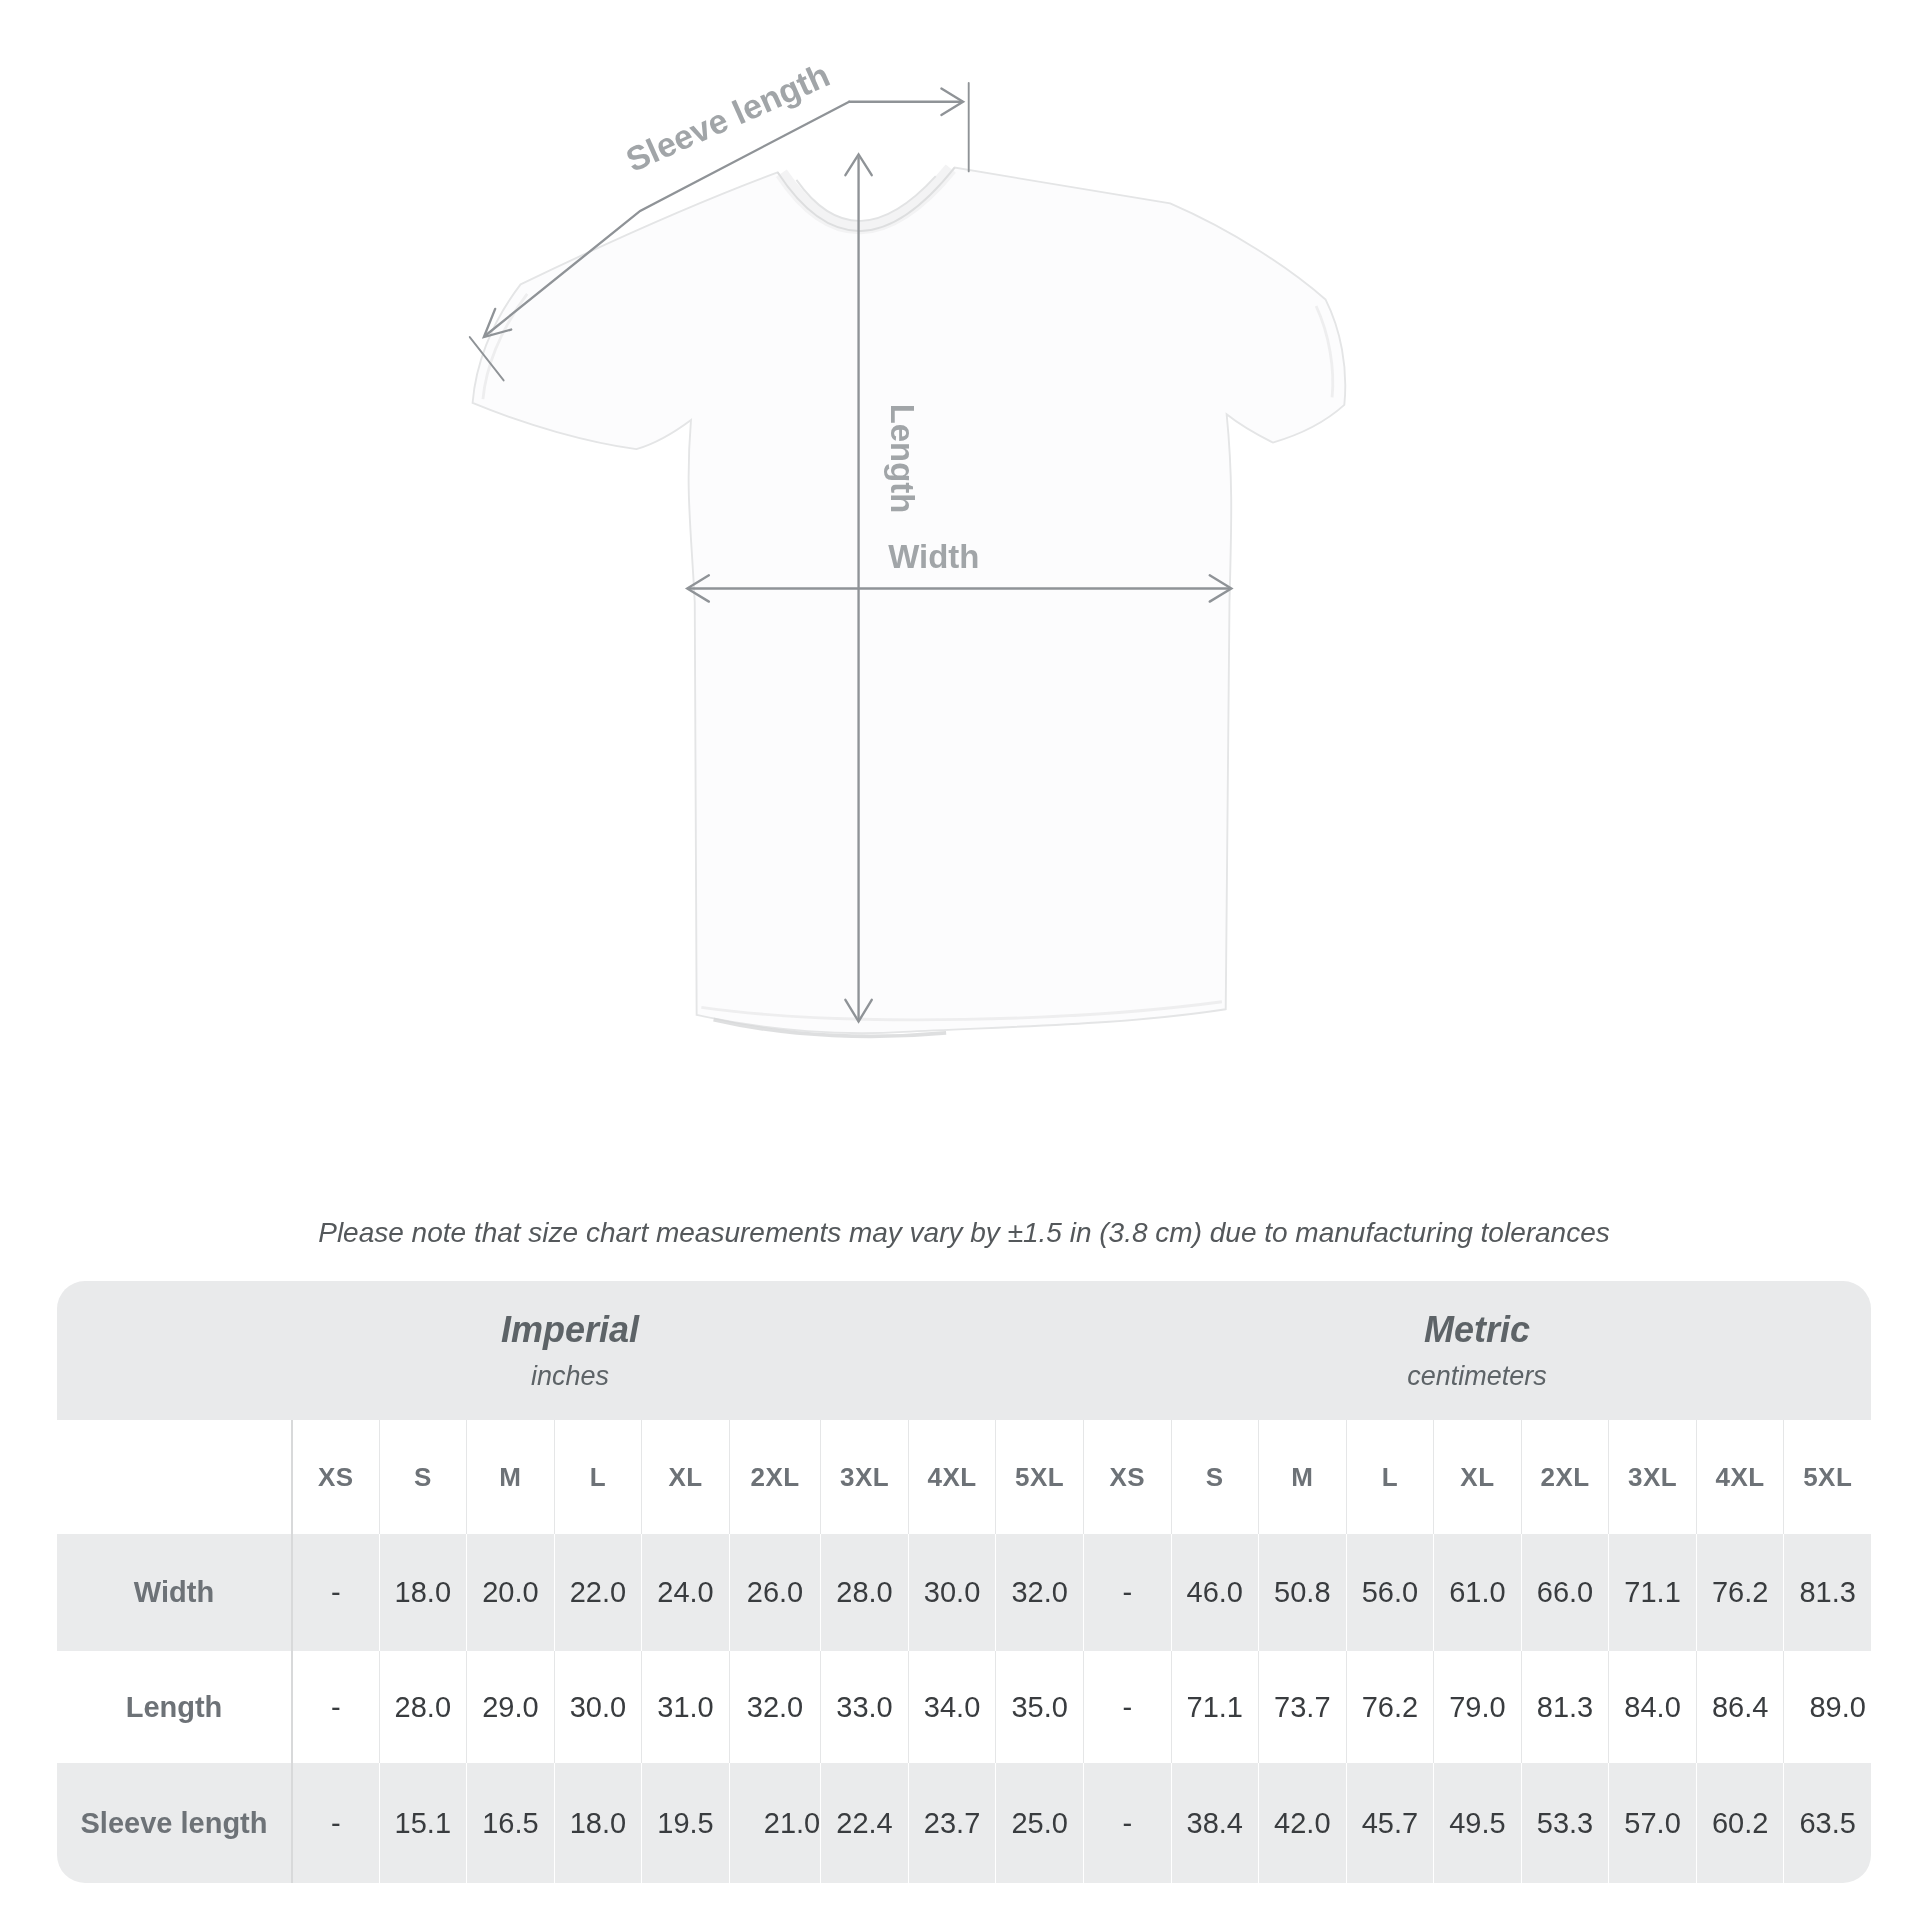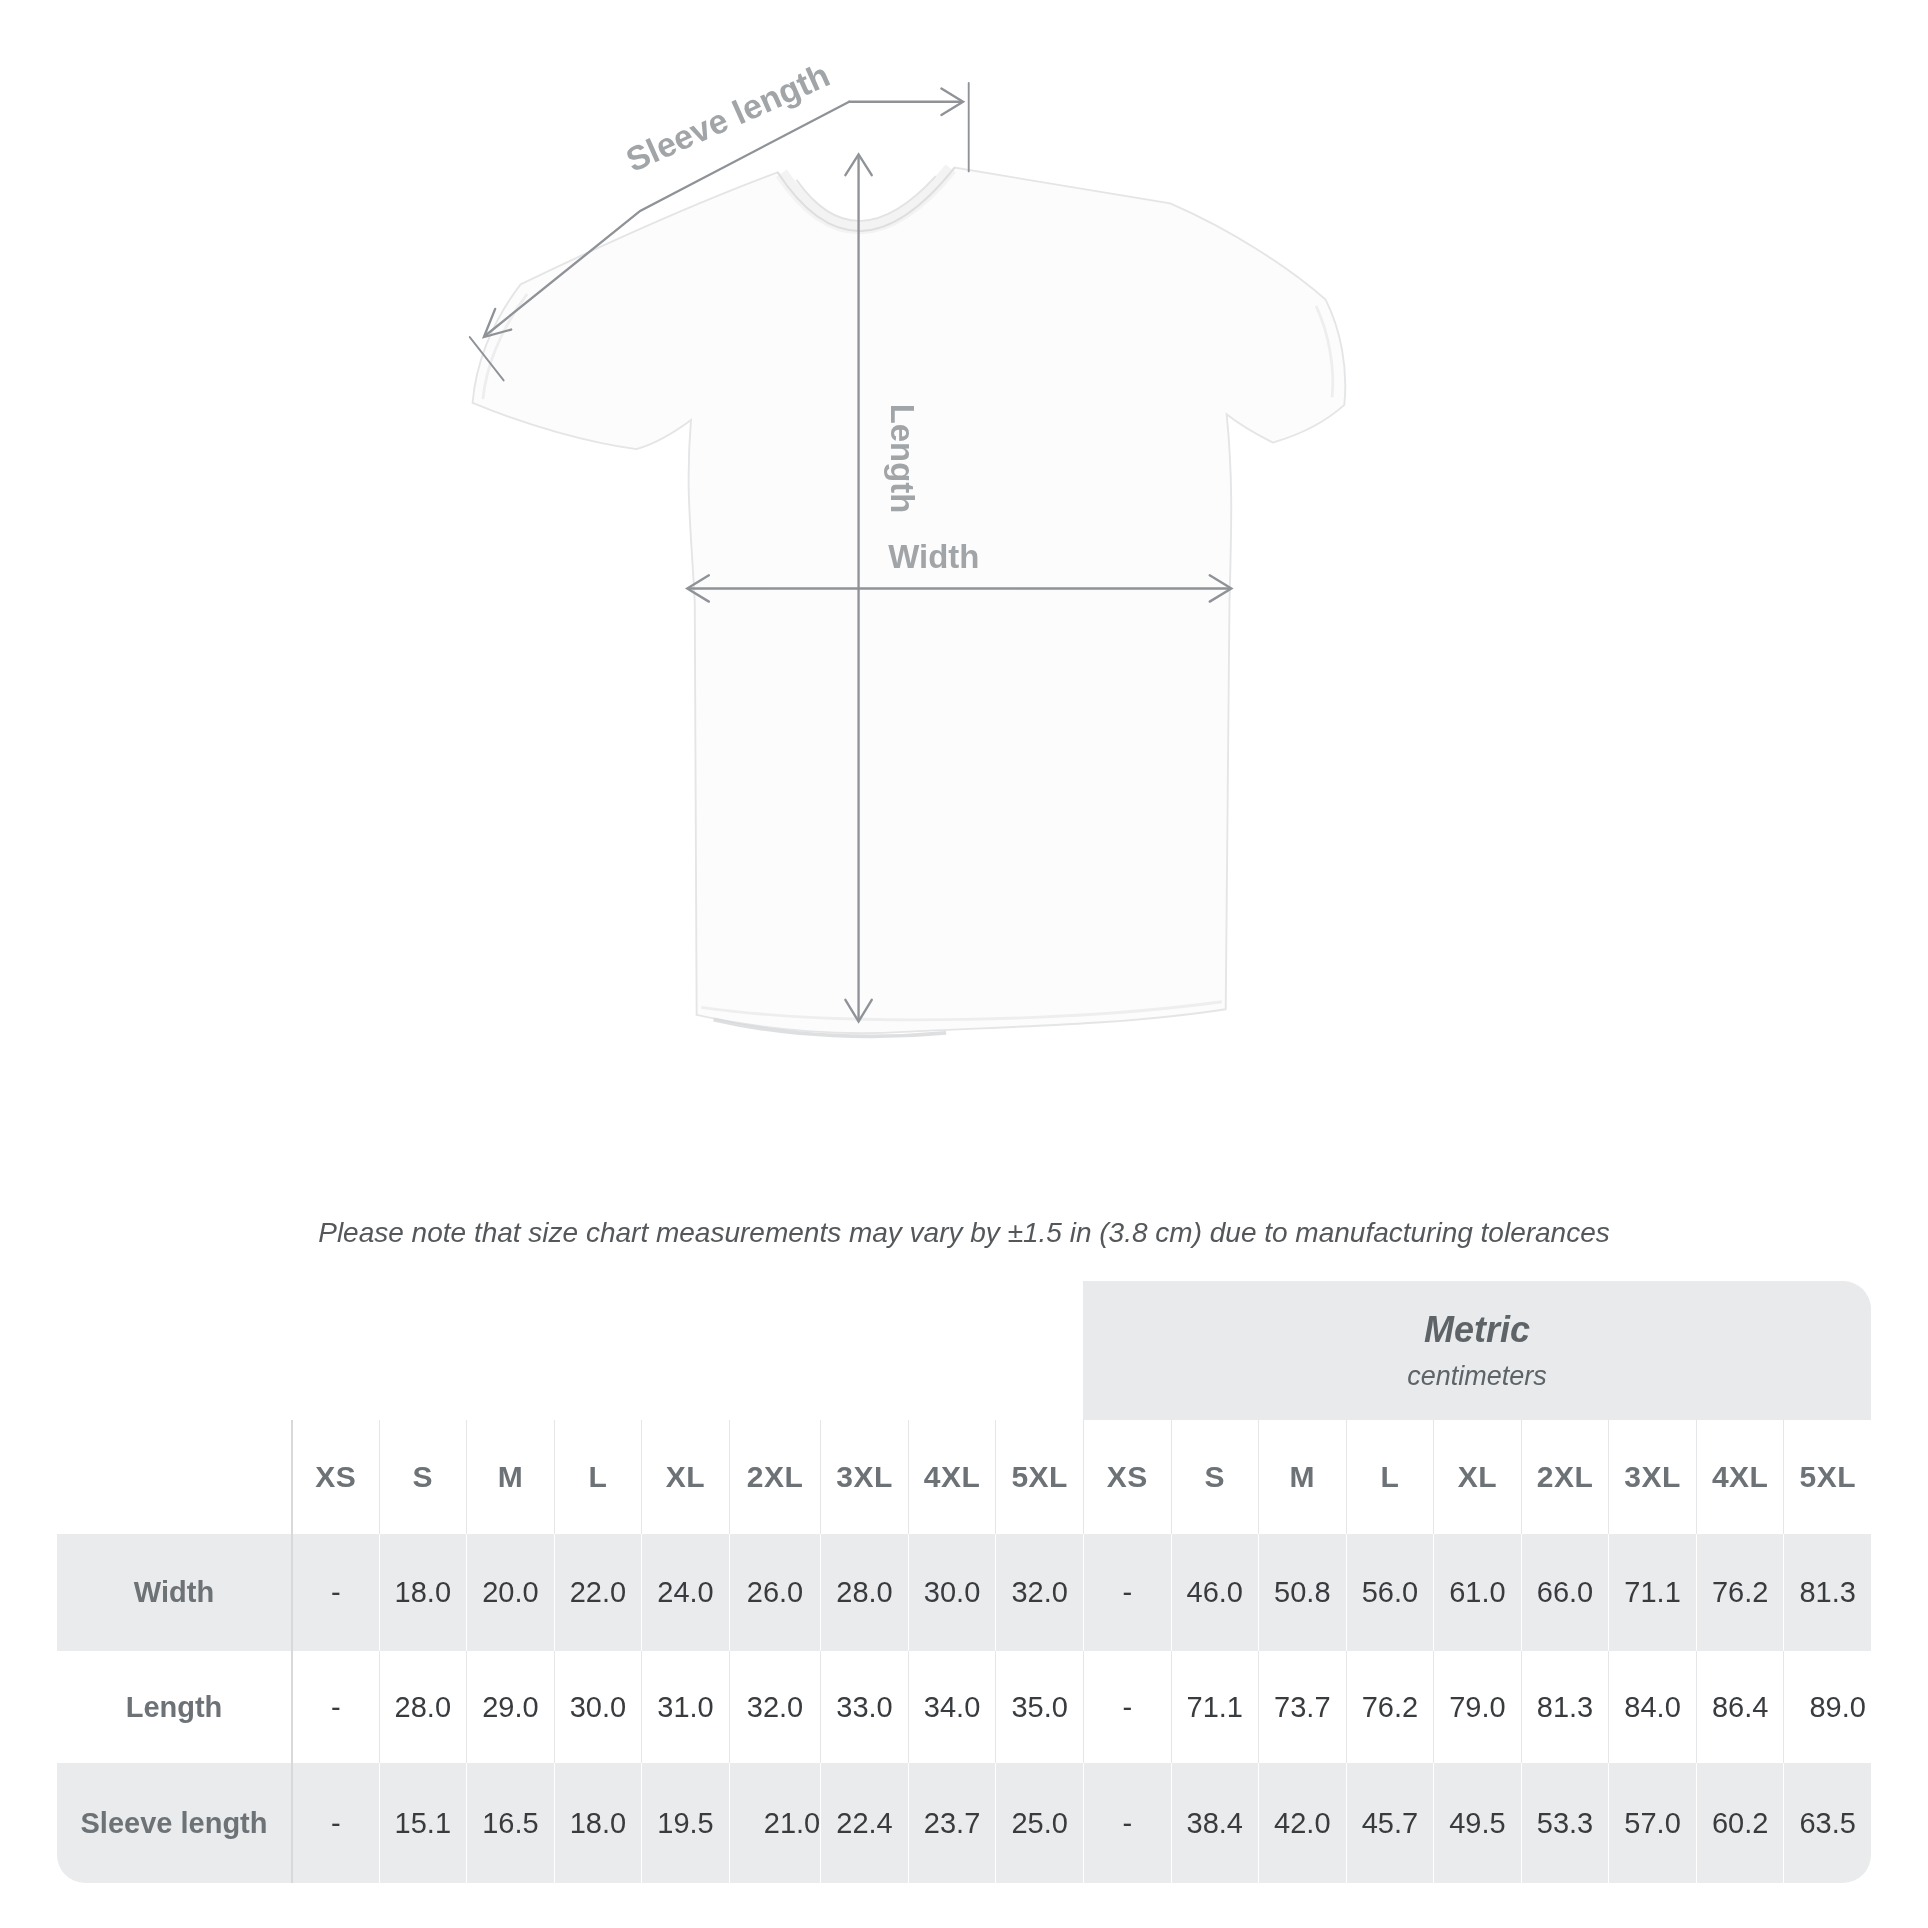--- a/index.html
+++ b/index.html
@@ -26,21 +26,21 @@
   .cell{display:flex;align-items:center;justify-content:center;box-sizing:border-box;}
   .band{background:#e9eaeb;flex-direction:column;gap:9.4px;}
   .band-imperial{grid-area:1 / 1 / 2 / 11;}
   .band-metric{grid-area:1 / 11 / 2 / 20;}
   .band-main{font-size:36px;font-weight:bold;font-style:italic;color:#5d6367;}
   .band-sub{font-size:27px;font-style:italic;color:#5d6367;}
   .size-label{grid-area:2 / 1;}
   .rowlabel-0{grid-area:3 / 1;}
   .rowlabel-1{grid-area:4 / 1;}
   .rowlabel-2{grid-area:5 / 1;}
-  .head-txt{color:#6d7277;font-weight:bold;font-size:30px;letter-spacing:0.5px;}
+  .head-txt{color:#6d7277;font-weight:bold;font-size:26px;letter-spacing:0.5px;}
   .label-txt{color:#6d7277;font-weight:bold;font-size:29px;}
   .num-txt{color:#393c3f;font-size:29px;}
   .bg{background:#eaebec;}
   .dv-light{border-left:1.9px solid #e5e6e7;}
   .dv-white{border-left:1.9px solid #ffffff;}
   .dv-first{border-left:2.8px solid #d8d9da;}
 </style>
 </head>
 <body>
 
@@ -104,20 +104,24 @@
     <g font-family="Liberation Sans, sans-serif" font-weight="bold" fill="#a1a5a8">
       <text x="778" y="136" font-size="36" text-anchor="middle" transform="rotate(-24 778 136)">Sleeve length</text>
       <text x="946" y="487" font-size="35" text-anchor="middle" transform="rotate(90 946 487)">Length</text>
       <text x="992" y="603" font-size="35" text-anchor="middle">Width</text>
     </g>
   </svg>
 
   <div class="page-subtitle">Please note that size chart measurements may vary by ±1.5 in (3.8 cm) due to manufacturing tolerances</div>
 
   <div class="size-table">
+    <div class="cell band band-imperial">
+      <div class="band-main">Imperial</div>
+      <div class="band-sub">inches</div>
+    </div>
     <div class="cell band band-metric">
       <div class="band-main">Metric</div>
       <div class="band-sub">centimeters</div>
     </div>
 
     <div class="cell bg rowlabel-0 label-txt">Width</div>
     <div class="cell rowlabel-1 label-txt">Length</div>
     <div class="cell bg rowlabel-2 label-txt">Sleeve length</div>
 
   <div class="cell head-txt dv-first" style="grid-area: 2 / 2;">XS</div>

